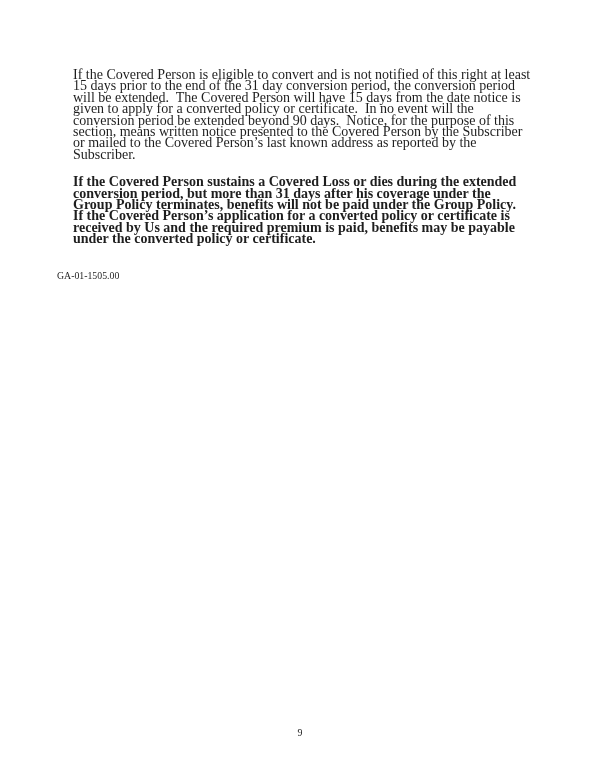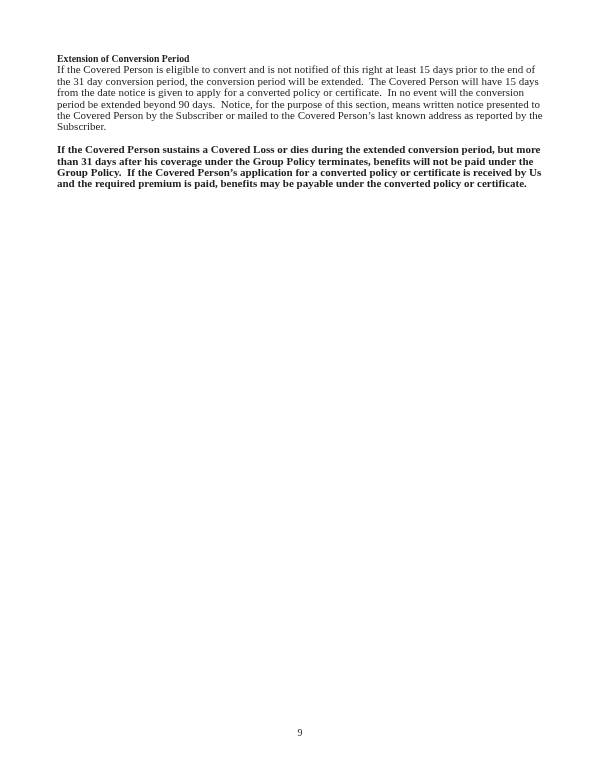--- a/index.html
+++ b/index.html
@@ -28,23 +28,23 @@
       color: #1e1e1e;
     }
     .heading {
       font-size: 9.8px;
       line-height: 11.4px;
       font-weight: bold;
       margin: 0;
       padding: 0;
     }
     .para {
-      font-size: 11px;
+      font-size: 14px;
       line-height: 11.4px;
-      margin: 0;
+      margin: 16px;
       padding: 0;
       white-space: pre-wrap;
       text-align: left;
     }
     .para + .para {
       margin-top: 11.4px;
       font-weight: bold;
     }
     .form-number {
       font-size: 9.8px;
@@ -60,18 +60,18 @@
       font-size: 9.8px;
       line-height: 11.4px;
       color: #1e1e1e;
     }
   </style>
 </head>
 <body>
 
 <div class="page">
   <div class="content">
-    <h2 class="heading">Extension of Conversion Period</h2>
     <p class="para">If the Covered Person is eligible to convert and is not notified of this right at least 15 days prior to the end of the 31 day conversion period, the conversion period will be extended.  The Covered Person will have 15 days from the date notice is given to apply for a converted policy or certificate.  In no event will the conversion period be extended beyond 90 days.  Notice, for the purpose of this section, means written notice presented to the Covered Person by the Subscriber or mailed to the Covered Person’s last known address as reported by the Subscriber.</p>
     <p class="para">If the Covered Person sustains a Covered Loss or dies during the extended conversion period, but more than 31 days after his coverage under the Group Policy terminates, benefits will not be paid under the Group Policy.  If the Covered Person’s application for a converted policy or certificate is received by Us and the required premium is paid, benefits may be payable under the converted policy or certificate.</p>
+    <div class="form-number">GA-01-1505.00</div>
   </div>
   <div class="page-number">9</div>
 </div>
 
 </body></html>

